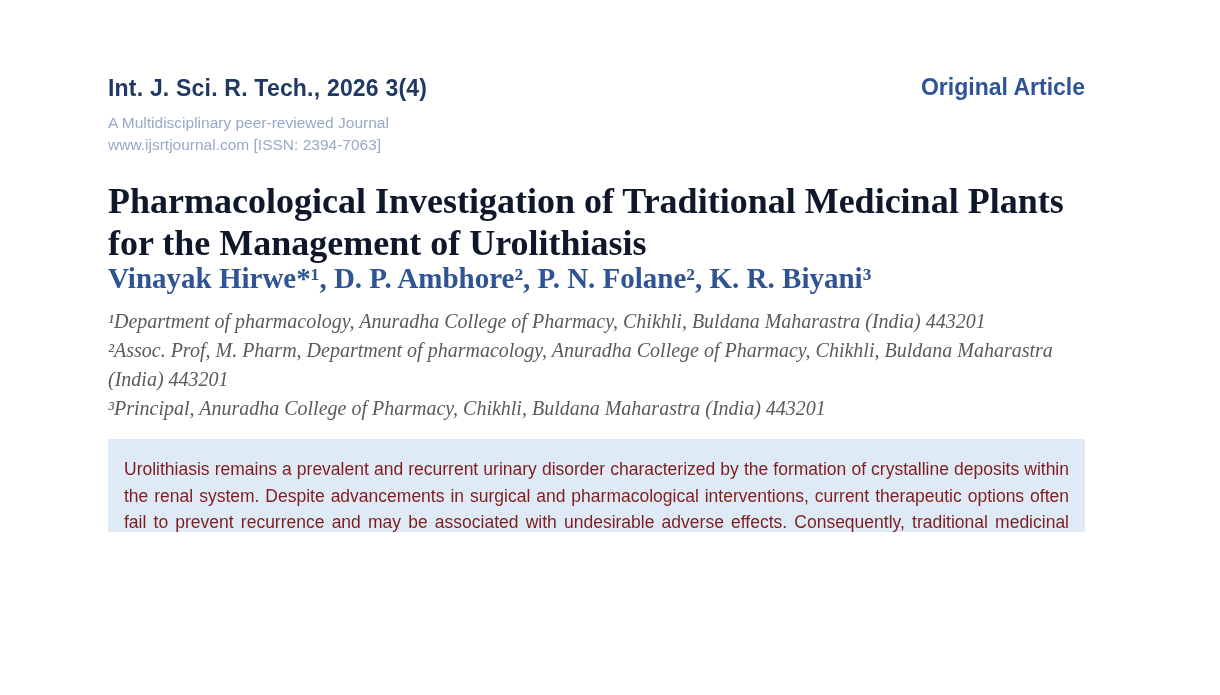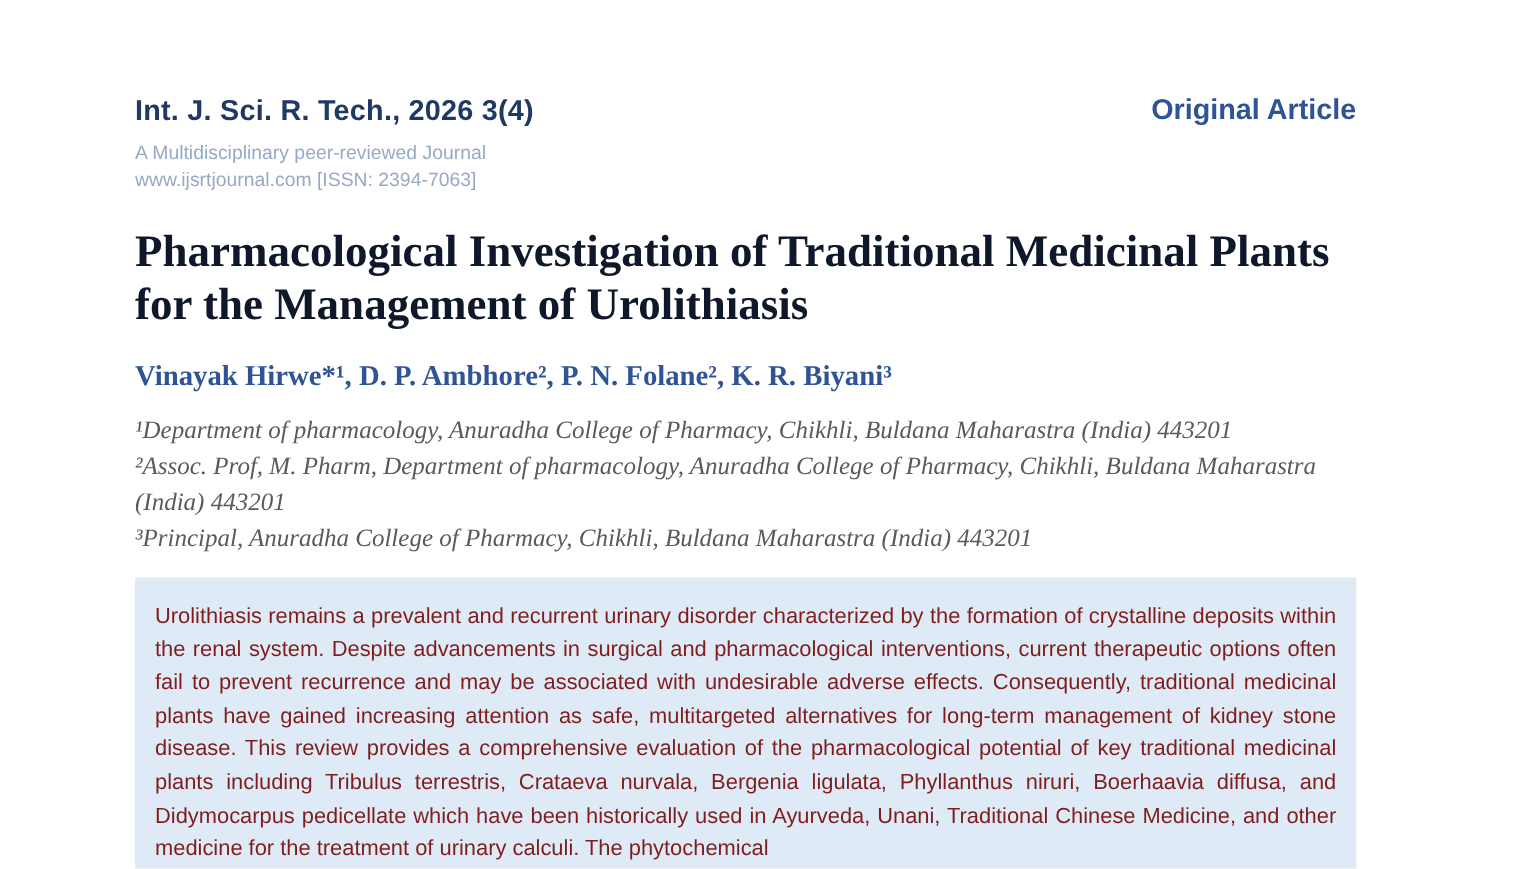--- a/index.html
+++ b/index.html
@@ -6,21 +6,21 @@
   body {
     width: 1220px;
     height: 695px;
     background: #ffffff;
     font-family: "Liberation Serif", serif;
     overflow: hidden;
   }
   .page {
     position: relative;
     width: 1220px;
-    height: 695px;
+    height: 532px;
     background: #ffffff;
     overflow: hidden;
   }
   .content {
     position: absolute;
     left: 108px;
     top: 0;
     width: 977px;
     padding-top: 74px;
   }
@@ -61,24 +61,23 @@
     margin: 24px 0 0 0;
     font-family: "Liberation Serif", serif;
     font-weight: 700;
     font-size: 36px;
     line-height: 42px;
     color: #0f172a;
   }
 
   
   .authors {
-    margin-top: 23px;
     font-family: "Liberation Serif", serif;
     font-weight: 700;
-    font-size: 23px;
+    font-size: 29px;
     line-height: 28px;
     color: #2F5496;
   }
 
   
   .affiliations {
     margin-top: 15px;
     font-family: Liberation Serif, serif;
     font-style: italic;
     font-size: 20px;

